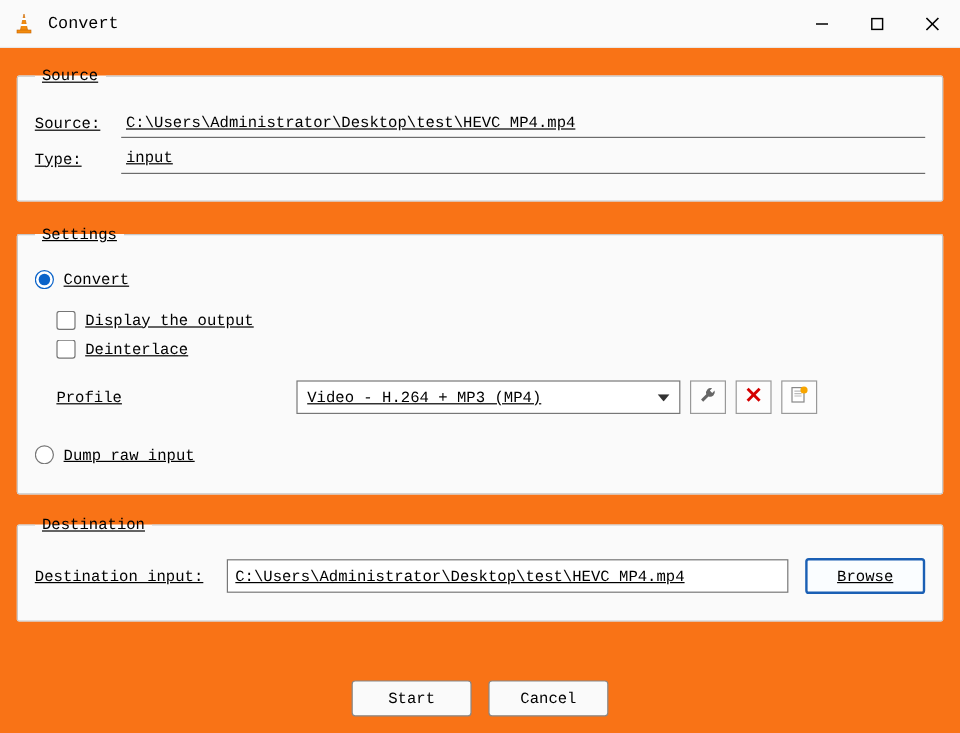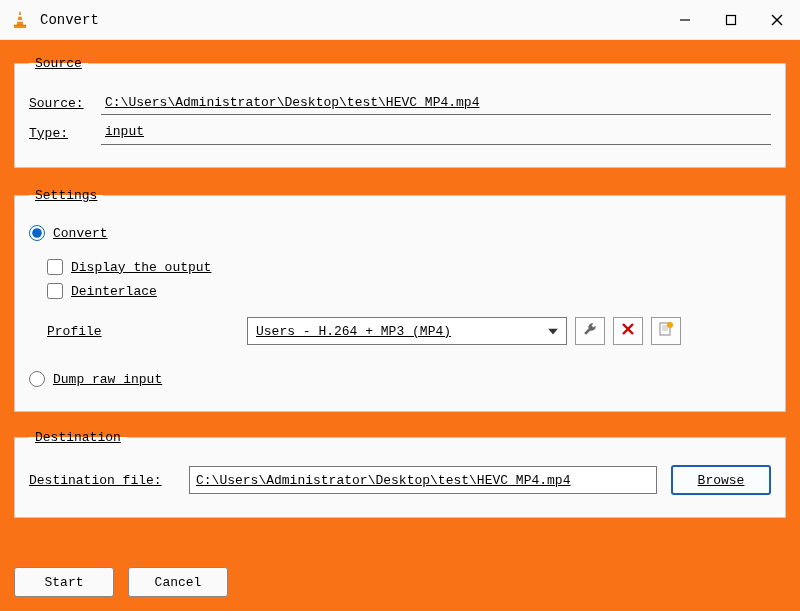--- a/index.html
+++ b/index.html
@@ -157,21 +157,21 @@
     margin-left: 14px;
     border: 2px solid #1a5fb4;
     background: #fafdff;
     border-radius: 3px;
     font-family: inherit;
     font-size: 13px;
     cursor: pointer;
   }
   .footer {
     display: flex;
-    justify-content: flex-start;
+    justify-content: center;
     padding: 8px 14px 14px 14px;
     gap: 14px;
   }
   .footer button {
     width: 100px;
     height: 30px;
     border: 1px solid #888;
     background: #fafafa;
     border-radius: 3px;
     font-family: inherit;
@@ -245,21 +245,21 @@
         </label>
         <label class="check-row">
           <input type="checkbox" class="check-input" style="">
           <span>Deinterlace</span>
         </label>
       </div>
 
       <div class="profile-row">
         <span class="profile-label">Profile</span>
         <div class="combo">
-          <span>Users - H.264 + MP3 (MP4)</span>
+          <span>Video - H.264 + MP3 (MP4)</span>
           <span class="caret">
             <svg width="10" height="6" viewBox="0 0 10 6">
                 <path d="M0 0 L5 6 L10 0 Z" fill="#333"></path>
               </svg>
           </span>
         </div>
         <div class="iconbtn">
           <span>
             <svg width="16" height="16" viewBox="0 0 16 16">
                 <path d="M13.5 4.5a4 4 0 0 1-5.1 4.95L4 13.8 2.2 12l4.35-4.4A4 4 0 0 1 11.5 2.5l-2 2 1 1 1 1 2-2z" fill="#666"></path>
@@ -289,21 +289,21 @@
 
       <label class="radio-row dump-row">
         <input type="radio" name="mode" class="radio-input" style="">
         <span>Dump raw input</span>
       </label>
     </fieldset>
 
     <fieldset>
       <legend>Destination</legend>
       <div class="row">
-        <span class="dest-label">Destination file:</span>
+        <span class="dest-label">Destination input:</span>
         <input class="box-input" type="text" value="C:\Users\Administrator\Desktop\test\HEVC MP4.mp4" style="">
         <button class="browse-btn">Browse</button>
       </div>
     </fieldset>
 
   </div>
 
   <div class="footer">
     <button>Start</button>
     <button>Cancel</button>

